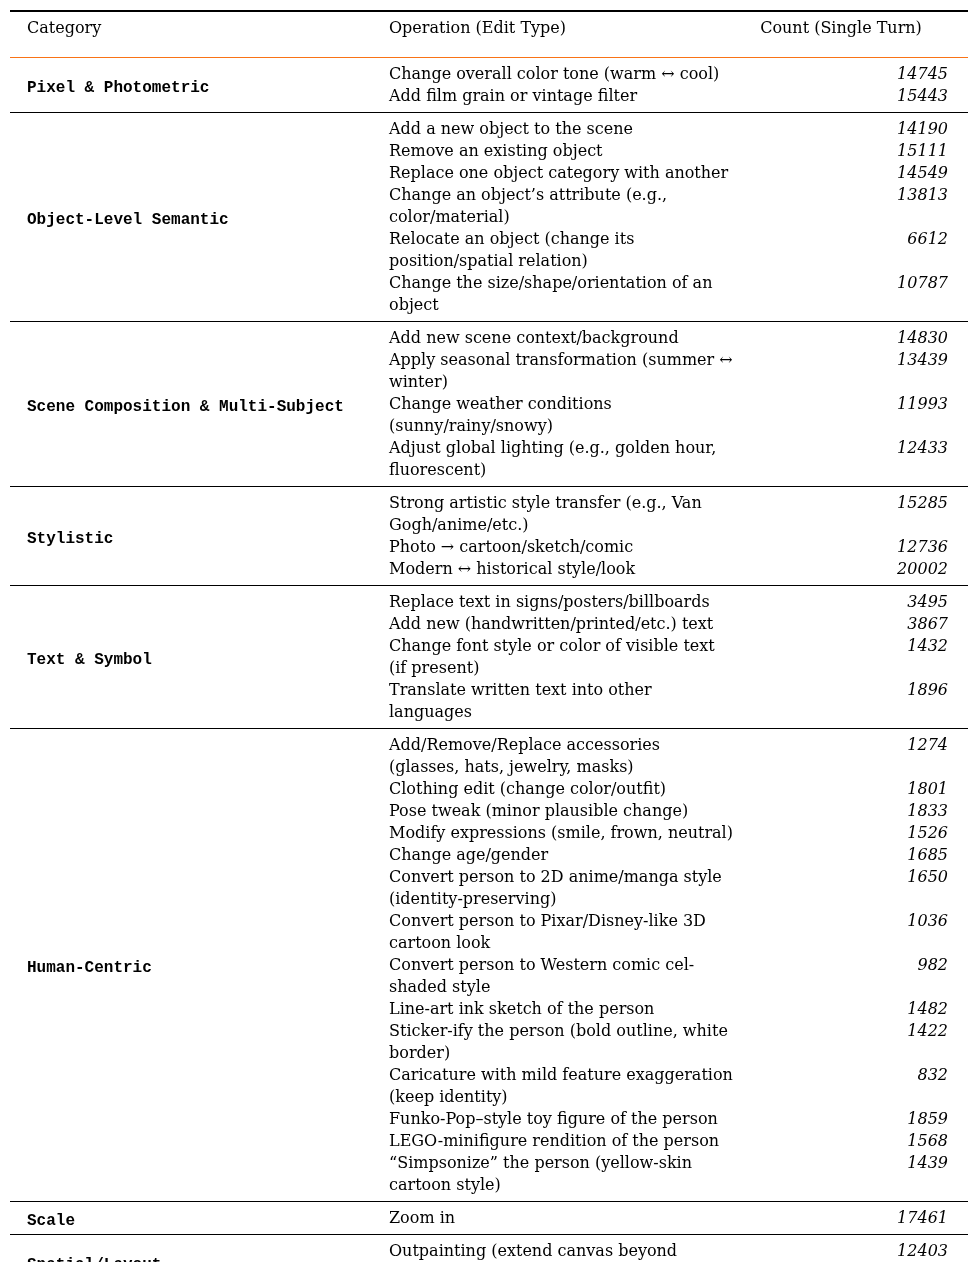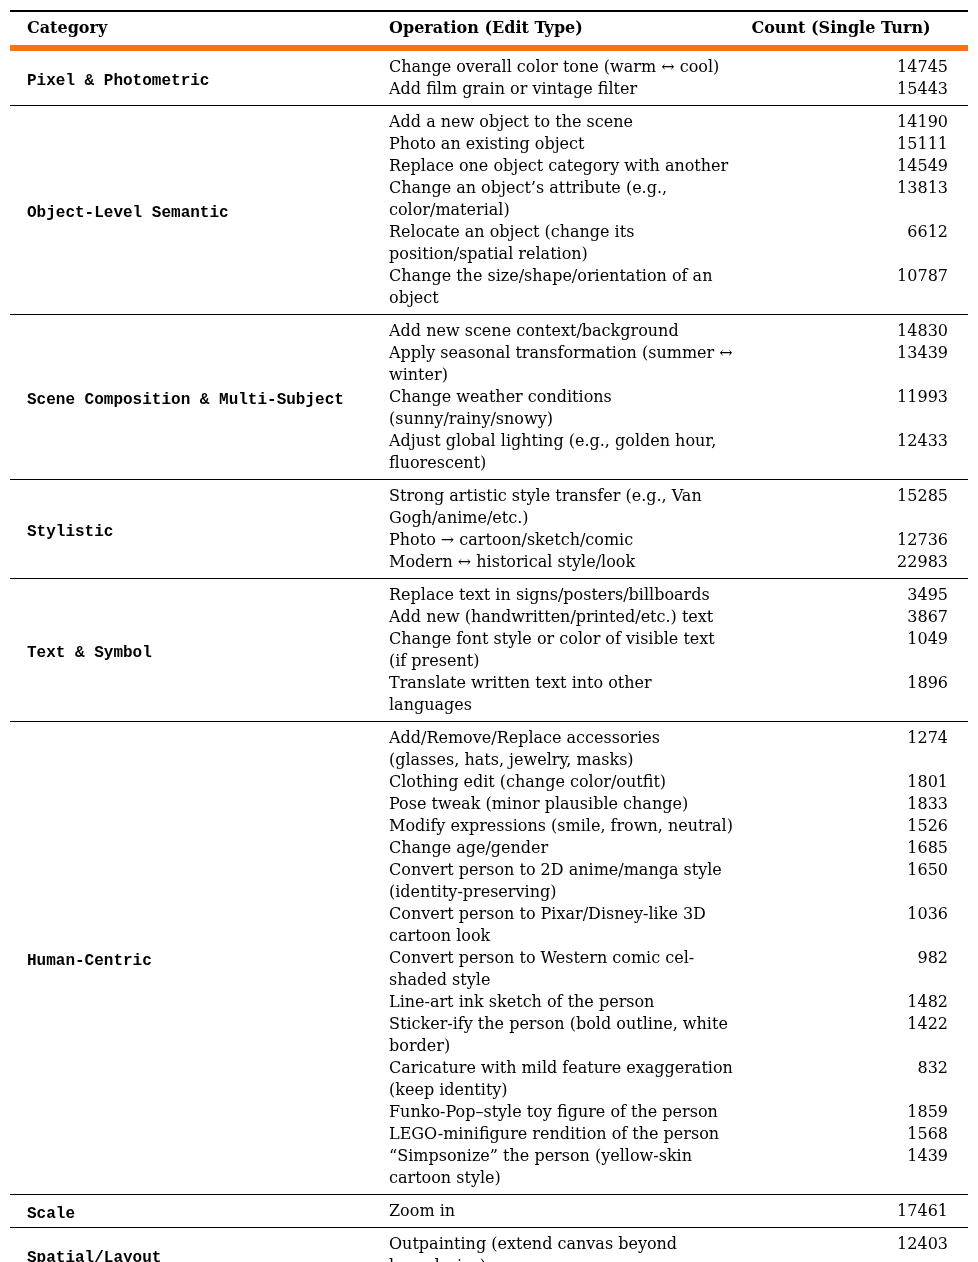--- a/index.html
+++ b/index.html
@@ -26,25 +26,25 @@
     border-top: 2px solid #000000;
     border-bottom: 2px solid #000000;
     font-size: 16px;
     line-height: 22px;
   }
   table.paper-table col.c-cat { width: 379px; }
   table.paper-table col.c-op  { width: 345px; }
   table.paper-table col.c-cnt { width: 234px; }
 
   thead th {
-    font-weight: bold;
+    font-weight: normal;
     text-align: left;
     vertical-align: middle;
-    padding: 5px 0 6px 0;
-    border-bottom: 6px solid #f97316;
+    padding: 5px 0 18px 0;
+    border-bottom: 1px solid #f97316;
     white-space: nowrap;
   }
   thead th.h-cat { padding-left: 17px; }
   thead th.h-cnt { text-align: center; padding-right: 20px; }
 
   tbody { border-top: 1px solid #000000; }
 
   td {
     padding: 0;
     vertical-align: top;
@@ -54,20 +54,21 @@
     vertical-align: middle;
     padding-left: 17px;
     font-family: Liberation Mono, monospace;
   }
   td.op { vertical-align: top; }
   td.cnt {
     text-align: right;
     vertical-align: top;
     padding-right: 20px;
     white-space: nowrap;
+    font-style: italic;
   }
   tbody tr:first-child td { padding-top: 5px; }
   tbody tr:last-child  td.op,
   tbody tr:last-child  td.cnt { padding-bottom: 5px; }
 </style>
 </head>
 <body>
 
 <div class="page">
   <table class="paper-table">
@@ -94,21 +95,21 @@
           <td class="cnt">15443</td>
         </tr>
       </tbody>
       <tbody>
         <tr>
           <td class="cat" rowspan="6">Object-Level Semantic</td>
           <td class="op">Add a new object to the scene</td>
           <td class="cnt">14190</td>
         </tr>
         <tr>
-          <td class="op">Photo an existing object</td>
+          <td class="op">Remove an existing object</td>
           <td class="cnt">15111</td>
         </tr>
         <tr>
           <td class="op">Replace one object category with another</td>
           <td class="cnt">14549</td>
         </tr>
         <tr>
           <td class="op">Change an object’s attribute (e.g., color/material)</td>
           <td class="cnt">13813</td>
         </tr>
@@ -145,36 +146,36 @@
           <td class="cat" rowspan="3">Stylistic</td>
           <td class="op">Strong artistic style transfer (e.g., Van Gogh/anime/etc.)</td>
           <td class="cnt">15285</td>
         </tr>
         <tr>
           <td class="op">Photo → cartoon/sketch/comic</td>
           <td class="cnt">12736</td>
         </tr>
         <tr>
           <td class="op">Modern ↔ historical style/look</td>
-          <td class="cnt">22983</td>
+          <td class="cnt">20002</td>
         </tr>
       </tbody>
       <tbody>
         <tr>
           <td class="cat" rowspan="4">Text &amp; Symbol</td>
           <td class="op">Replace text in signs/posters/billboards</td>
           <td class="cnt">3495</td>
         </tr>
         <tr>
           <td class="op">Add new (handwritten/printed/etc.) text</td>
           <td class="cnt">3867</td>
         </tr>
         <tr>
           <td class="op">Change font style or color of visible text (if present)</td>
-          <td class="cnt">1049</td>
+          <td class="cnt">1432</td>
         </tr>
         <tr>
           <td class="op">Translate written text into other languages</td>
           <td class="cnt">1896</td>
         </tr>
       </tbody>
       <tbody>
         <tr>
           <td class="cat" rowspan="14">Human-Centric</td>
           <td class="op">Add/Remove/Replace accessories (glasses, hats, jewelry, masks)</td>

